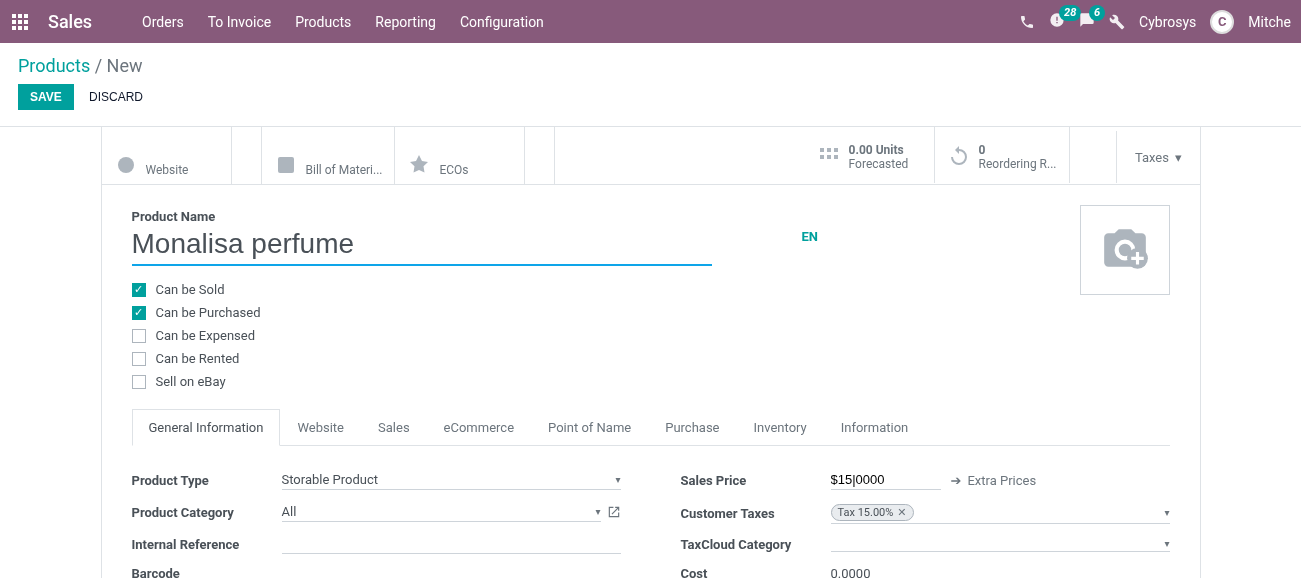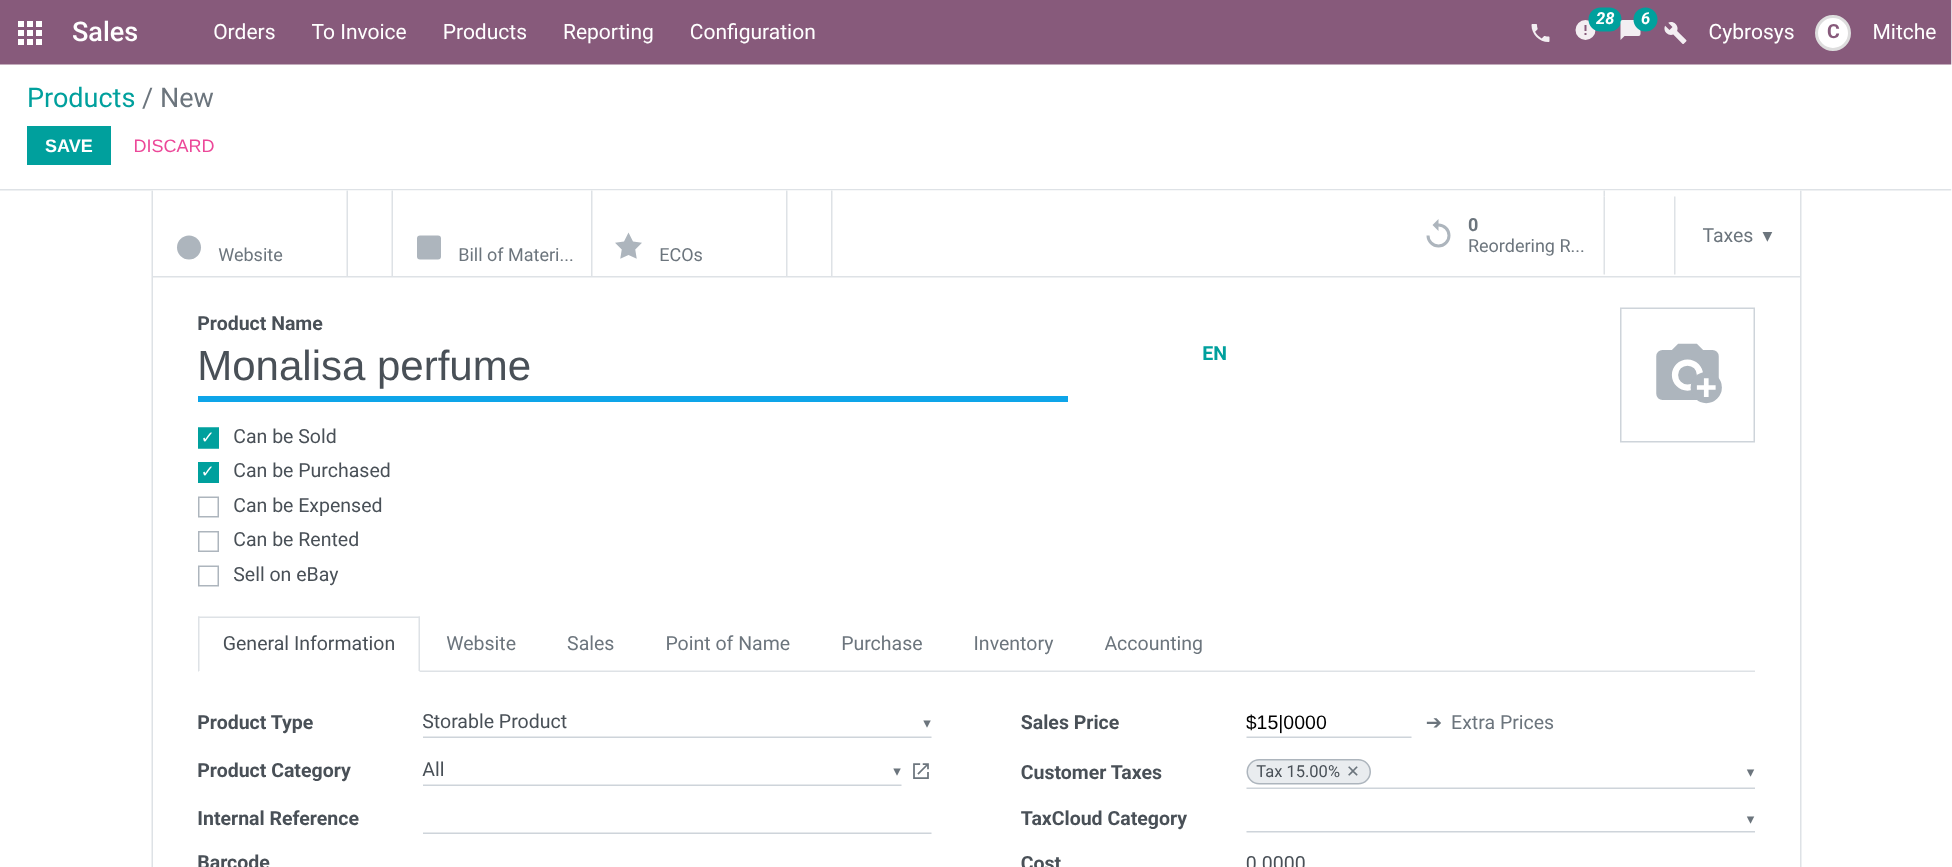--- a/index.html
+++ b/index.html
@@ -15,31 +15,31 @@
 .badge-wrap { position:relative; cursor:pointer; }
 .badge { position:absolute; top:-7px; left:10px; background:#00a09d; color:#fff; font-size:11px; font-weight:bold; padding:0 5px; border-radius:8px; line-height:16px;font-style:italic; }
 .company { color:#fff; font-size:14px; }
 .avatar { width:24px; height:24px; border-radius:50%; background:#fff; display:inline-flex; align-items:center; justify-content:center; color:#875a7b; font-weight:bold; border:2px solid #ddd; }
 .user { color:#fff; font-size:14px; }
 .crumbs { padding:12px 18px 0; font-size:18px; }
 .crumbs a { color:#00a09d; text-decoration:none; cursor:pointer; }
 .crumbs .sep, .crumbs .cur { color:#6c757d; }
 .actions { padding:8px 18px 16px; border-bottom:1px solid #dee2e6; }
 .btn-save { background:#00a09d; color:#fff; border:none; padding:6px 12px; font-weight:bold; font-size:12px; cursor:pointer; margin-right:12px; }
-.btn-discard { background:none; border:none; color:#ec4899; font-weight:500; font-size:12px; cursor:pointer; }
+.btn-discard { background:none; border:none; color:#0f172a; font-weight:500; font-size:12px; cursor:pointer; }
 .sheet { max-width:1100px; margin:0 auto; border-left:1px solid #dee2e6; border-right:1px solid #dee2e6; background:#fff; }
 .statbtns { display:flex; border-bottom:1px solid #dee2e6; height:58px; overflow:hidden; }
 .statbtn { border-right:1px solid #dee2e6; padding:6px 12px; display:flex; align-items:center; gap:8px; min-width:130px; color:#6c757d; font-size:12px; cursor:pointer; }
 .statbtn.cut { margin-top:-28px; height:86px; align-items:flex-end; padding-bottom:8px; }
 .stat-icon { width:24px; height:24px; fill:#adb5bd; flex-shrink:0; }
 .stat-text b { display:block; color:#6c757d; font-weight:bold; }
 .more { margin-left:auto; padding:0 18px; display:flex; align-items:center; gap:6px; color:#6c757d; cursor:pointer; }
 .form-body { padding:24px 30px; position:relative; }
 .label { font-weight:bold; font-size:13px; color:#495057; }
-.name-input { border:none; border-bottom:4px solid #0ea5e9; font-size:28px; color:#495057; width:580px; padding:4px 0; outline:none; background:transparent; }
+.name-input { border:none; border-bottom:2px solid #0ea5e9; font-size:28px; color:#495057; width:580px; padding:4px 0; outline:none; background:transparent; }
 .lang { position:absolute; left:700px; top:44px; color:#00a09d; font-weight:bold; font-size:13px; cursor:pointer; }
 .img-box { position:absolute; right:30px; top:20px; width:90px; height:90px; border:1px solid #ced4da; display:flex; align-items:center; justify-content:center; cursor:pointer; }
 .img-box svg { width:60px; height:50px; fill:#adb5bd; }
 .checks { margin-top:16px; }
 .check { display:flex; align-items:center; gap:10px; margin-bottom:8px; }
 .cb { width:14px; height:14px; border:1px solid #adb5bd; display:inline-flex; align-items:center; justify-content:center; cursor:pointer; }
 .cb.on { background:#00a09d; border-color:#00a09d; }
 .cb.on::after { content:"✓"; color:#fff; font-size:11px; line-height:1; }
 .check span { font-size:13px; }
 .tabs { display:flex; border-bottom:1px solid #dee2e6; margin-top:20px; }
@@ -139,20 +139,32 @@
     </div>
     <div class="statbtn cut" style="min-width:30px"></div>
     <div style="flex:1"></div>
     <div style="display:flex;flex-direction:column">
       <div class="statbtn cut" style="height:30px;margin-top:-26px;padding-bottom:4px">
         
         
       </div>
       <div class="statbtn" style="height:52px">
         <svg class="stat-icon" viewBox="0 0 24 24">
+            <path d="M3 3h4v4H3zm7 0h4v4h-4zm7 0h4v4h-4zM3 10h4v4H3zm7 0h4v4h-4zm7 0h4v4h-4z"></path>
+          </svg>
+        <div class="stat-text"><b>0.00 Units</b><span>Forecasted</span></div>
+      </div>
+    </div>
+    <div style="display:flex;flex-direction:column">
+      <div class="statbtn cut" style="height:30px;margin-top:-26px;padding-bottom:4px">
+        
+        
+      </div>
+      <div class="statbtn" style="height:52px">
+        <svg class="stat-icon" viewBox="0 0 24 24">
             <path d="M12 4V1L8 5l4 4V6a6 6 0 11-6 6H4a8 8 0 108-8z"></path>
           </svg>
         <div class="stat-text"><b>0</b><span>Reordering R...</span></div>
       </div>
     </div>
     <div style="display:flex;flex-direction:column">
       <div class="statbtn cut" style="height:30px;margin-top:-26px;padding-bottom:4px;border-right:none">
         
         
       </div>
@@ -195,24 +207,25 @@
       <div class="check">
           <span class="cb"></span>
           <span>Sell on eBay</span>
         </div>
     </div>
 
     <div class="tabs">
       <div class="tab active">General Information</div>
       <div class="tab">Website</div>
       <div class="tab">Sales</div>
+      <div class="tab">eCommerce</div>
       <div class="tab">Point of Name</div>
       <div class="tab">Purchase</div>
       <div class="tab">Inventory</div>
-      <div class="tab">Accounting</div>
+      <div class="tab">Information</div>
     </div>
 
     <div class="tab-body">
       <div class="col">
         <div class="row">
           <div class="lbl">Product Type</div>
           <div class="val">
               <span>Storable Product</span>
               <span class="caret">▾</span>
             </div>

